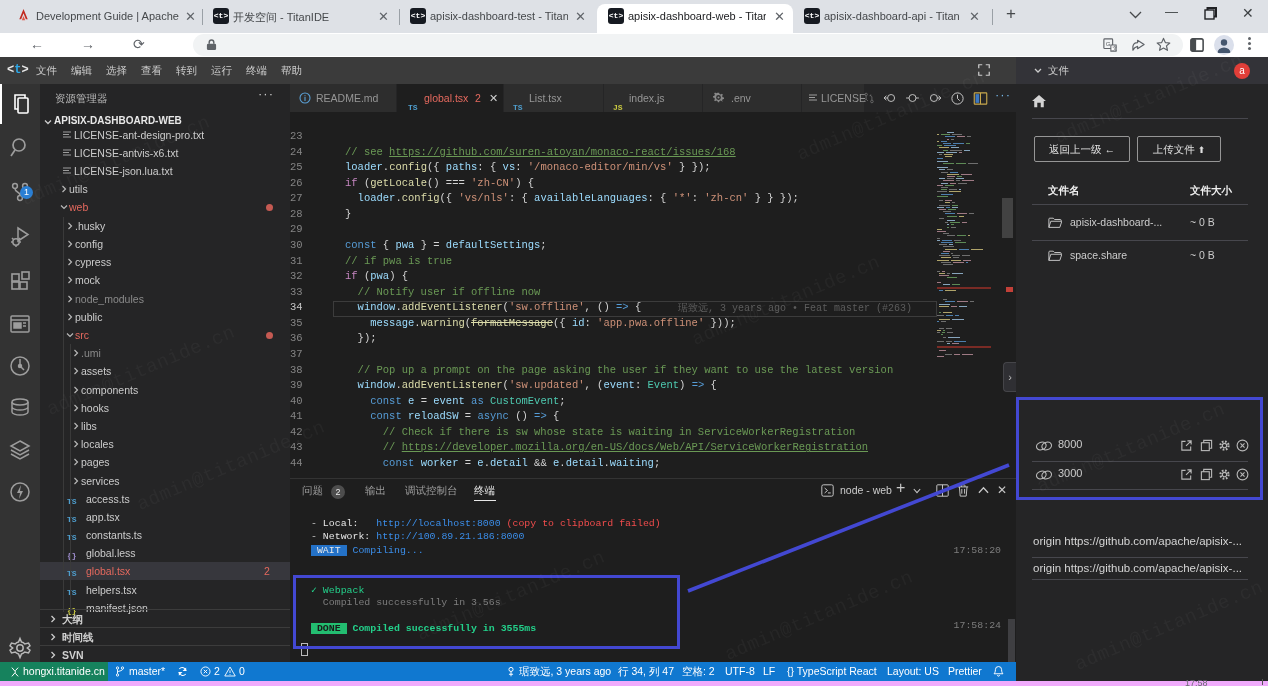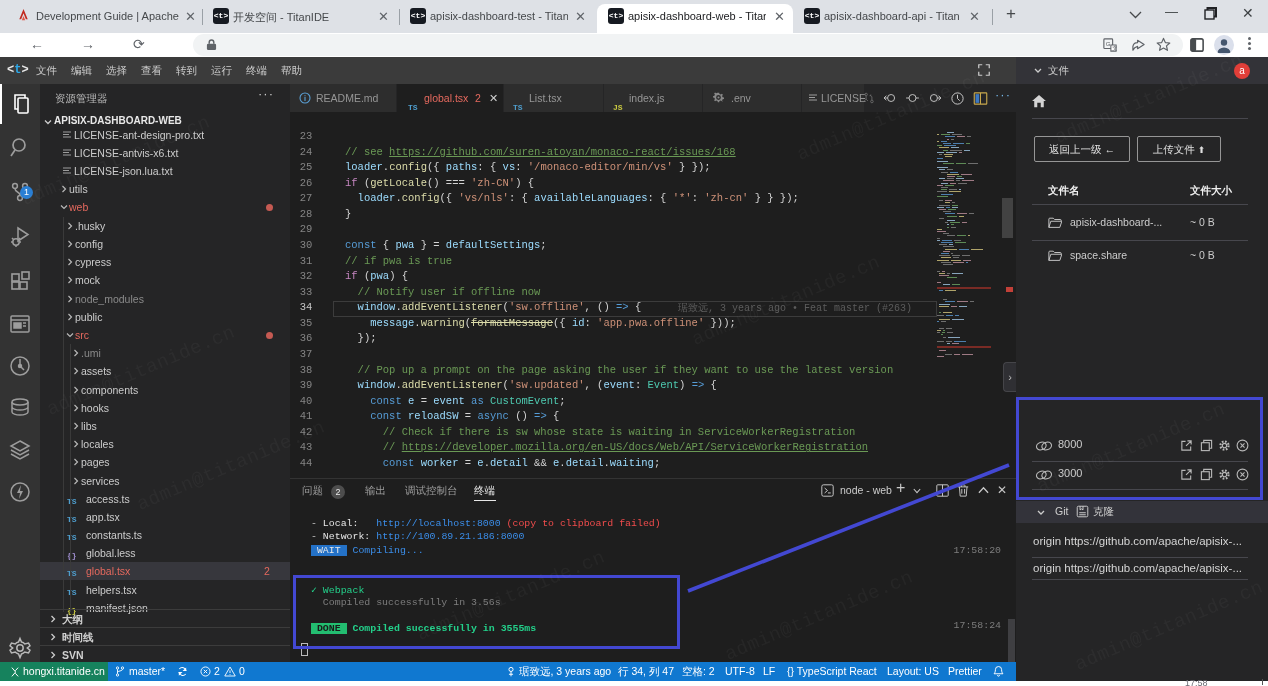--- a/index.html
+++ b/index.html
@@ -30,32 +30,32 @@
   .trow { position:absolute; left:0; width:250px; height:18px; line-height:18px; white-space:nowrap; }
   .chev { position:absolute; top:4px; width:10px; height:10px; }
   .red { color:#e5695e; }
   .dim { color:#8a8a8a; }
   .fico { position:absolute; top:3px; font-size:8px; font-weight:bold; font-family:"Liberation Mono",monospace; }
   
   #editor { left:290px; top:84px; width:726px; height:394px; background:#1e1e1e; }
   #tabsrow { position:absolute; left:0; top:0; width:726px; height:28px; background:#252526; }
   .etab { position:absolute; top:0; height:28px; background:#2d2d2d; color:#969696; font-size:10.5px; line-height:28px; }
   #breadcrumb { position:absolute; left:0; top:28px; width:726px; height:18px; font-size:10.5px; color:#a9a9a9; line-height:18px; white-space:nowrap; }
-  .lnum { position:absolute; left:0; width:32px; text-align:center; color:#858585; font:10.5px "Liberation Mono",monospace; }
+  .lnum { position:absolute; left:0; width:32px; text-align:left; color:#858585; font:10.5px "Liberation Mono",monospace; }
   .lcode { position:absolute; left:55px; white-space:pre; font:10.5px "Liberation Mono",monospace; color:#d4d4d4; }
   .cm { color:#6a9955; } .kw { color:#569cd6; } .kp { color:#c586c0; } .st { color:#ce9178; }
   .fn { color:#dcdcaa; } .vr { color:#9cdcfe; } .ty { color:#4ec9b0; } .pn { color:#d4d4d4; }
   
   #panel { left:290px; top:478px; width:726px; height:147px; background:#1e1e1e; border-top:1px solid #333; }
   .ptab { position:absolute; top:5px; font-size:10.5px; color:#9d9d9d; }
   .tl { position:absolute; white-space:pre; font:9.9px "Liberation Mono",monospace; color:#cccccc; }
   .blue2 { color:#3b8eea; } .red2 { color:#f14c4c; } .grn { color:#23d18b; } .gry { color:#7d7d7d; }
   
   #statusbar { left:0; top:662px; width:1016px; height:19px; background:#1078d0; color:#fff; font-size:10.5px; }
-  #bottomstrip { left:0; top:681px; width:1268px; height:5px; background:#ffffff; }
+  #bottomstrip { left:0; top:681px; width:1268px; height:5px; background:#f0abfc; }
   .sit { position:absolute; top:3px; white-space:nowrap; }
   
   #rpanel { left:1016px; top:57px; width:252px; height:629px; background:#252526; color:#cccccc; font-size:10.5px; }
   .rhead { position:absolute; left:0; width:252px; background:#2e2e33; color:#cfcfcf; }
   .rsep { position:absolute; left:16px; width:216px; height:1px; background:#47474d; }
   .prow { position:absolute; left:0; width:252px; height:22px; }
   .plink { position:absolute; left:19px; top:5px; width:18px; height:12px; }
   .pnum { position:absolute; left:42px; top:3px; font-size:11px; color:#cccccc; }
   .pic { position:absolute; top:4px; width:13px; height:13px; }
   .bsep { color:#a9a9a9; margin:0 4px; }
@@ -1156,31 +1156,20 @@
     <svg class="pic" style="left:202px;" viewBox="0 0 24 24" fill="none" stroke="#b8b8b8" stroke-width="2">
         <circle cx="12" cy="12" r="4"></circle>
         <circle cx="12" cy="12" r="7.5" stroke-dasharray="3.1 2.8" stroke-width="4"></circle>
       </svg>
     <svg class="pic" style="left:220px;" viewBox="0 0 14 14" fill="none" stroke="#b8b8b8" stroke-width="1.2">
         <circle cx="7" cy="7" r="5.8"></circle>
         <path d="M4.8 4.8 L9.2 9.2 M9.2 4.8 L4.8 9.2"></path>
       </svg>
   </div>
   <div class="rsep" style="top:432px;"></div>
-  <div class="rhead" style="top:444px;height:22px;background:#33333a;">
-    <svg class="chev" style="left:20px;top:7px" viewBox="0 0 10 10" fill="none" stroke="#cccccc" stroke-width="1.3">
-        <path d="M2 3 L5 6 L8 3"></path>
-      </svg>
-    <span style="position:absolute;left:39px;top:4px;">Git</span>
-    <svg style="position:absolute;left:60px;top:4px" width="13" height="13" viewBox="0 0 16 16" fill="none" stroke="#cccccc" stroke-width="1.2">
-        <rect x="1.5" y="1.5" width="13" height="13" rx="1.5"></rect>
-        <path d="M5 1.5 V6 L6.8 4.8 L8.6 6 V1.5 M4 12 H12 M4 9.5 H12"></path>
-      </svg>
-    <span style="position:absolute;left:77px;top:4px;">克隆</span>
-  </div>
   <div style="position:absolute;left:17px;top:478px;font-size:11.5px;color:#d4d4d4;white-space:nowrap;overflow:hidden;width:218px;">origin https://github.com/apache/apisix-...</div>
   <div class="rsep" style="top:500px;"></div>
   <div style="position:absolute;left:17px;top:505px;font-size:11.5px;color:#d4d4d4;white-space:nowrap;overflow:hidden;width:218px;">origin https://github.com/apache/apisix-...</div>
   <div class="rsep" style="top:522px;"></div>
 </div>
 <div class="abs" id="statusbar">
   <div style="position:absolute;left:0;top:0;width:108px;height:19px;background:#16825d;"></div>
   <svg style="position:absolute;left:10px;top:5px" width="10" height="10" viewBox="0 0 16 16" fill="none" stroke="#fff" stroke-width="1.6">
       <path d="M3 1 L9 8 L3 15 M13 1 L8.5 6 M13 15 L8.5 10"></path>
     </svg>

